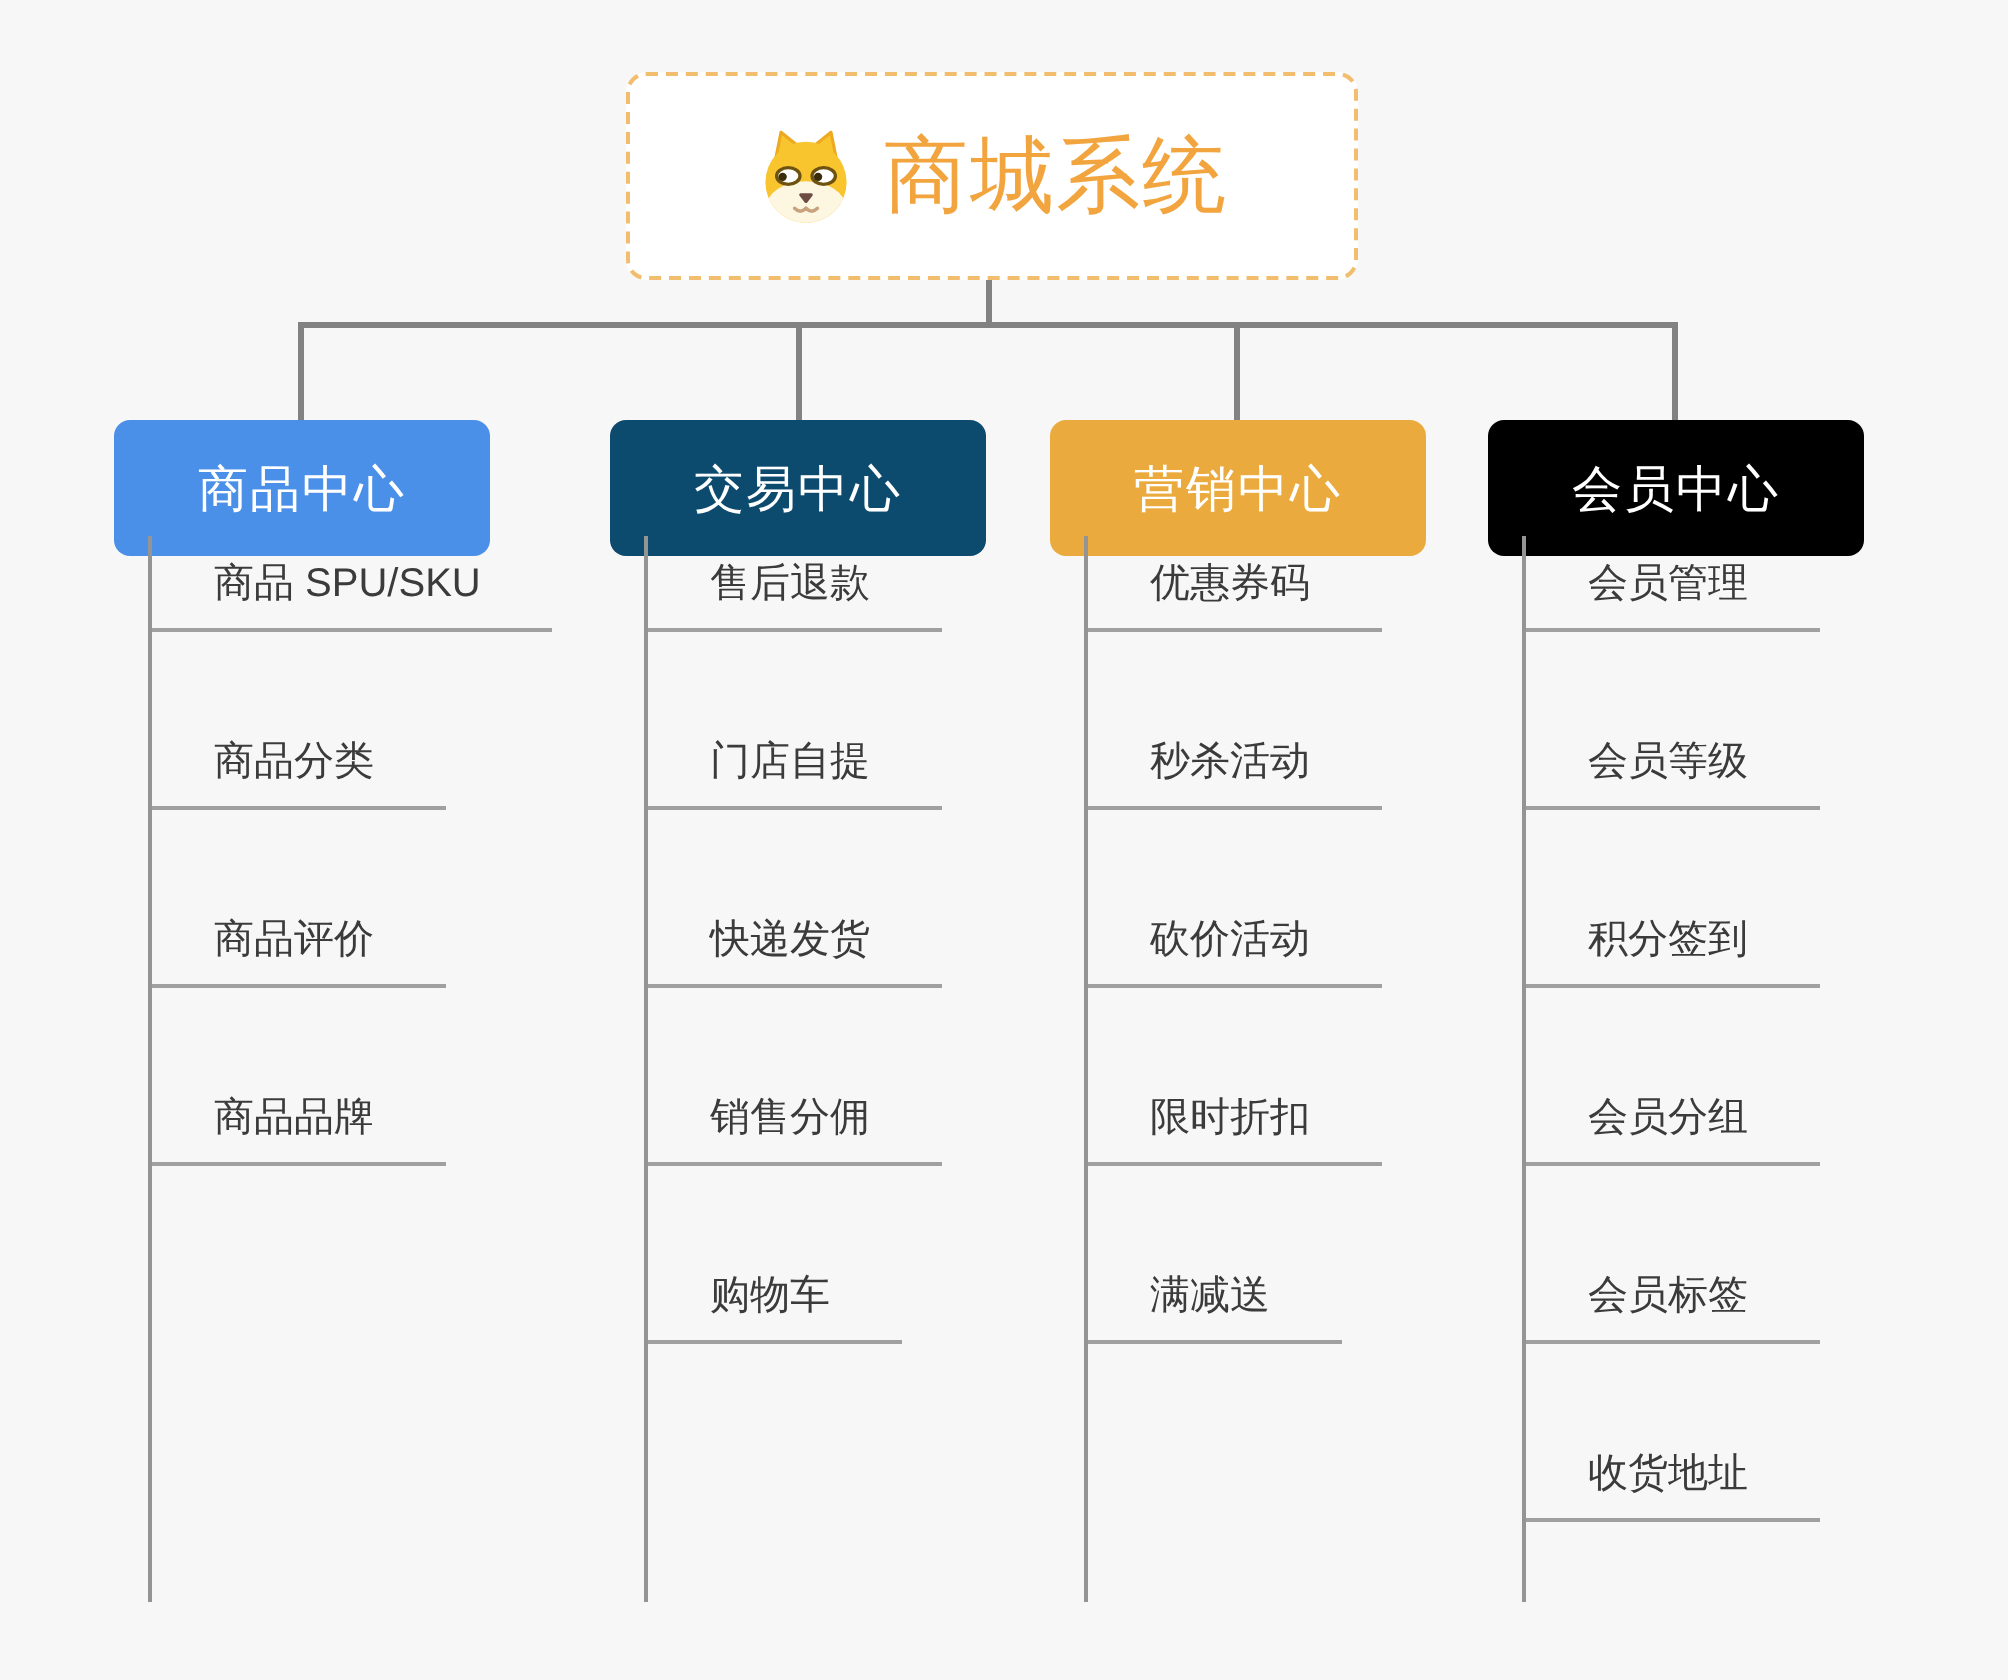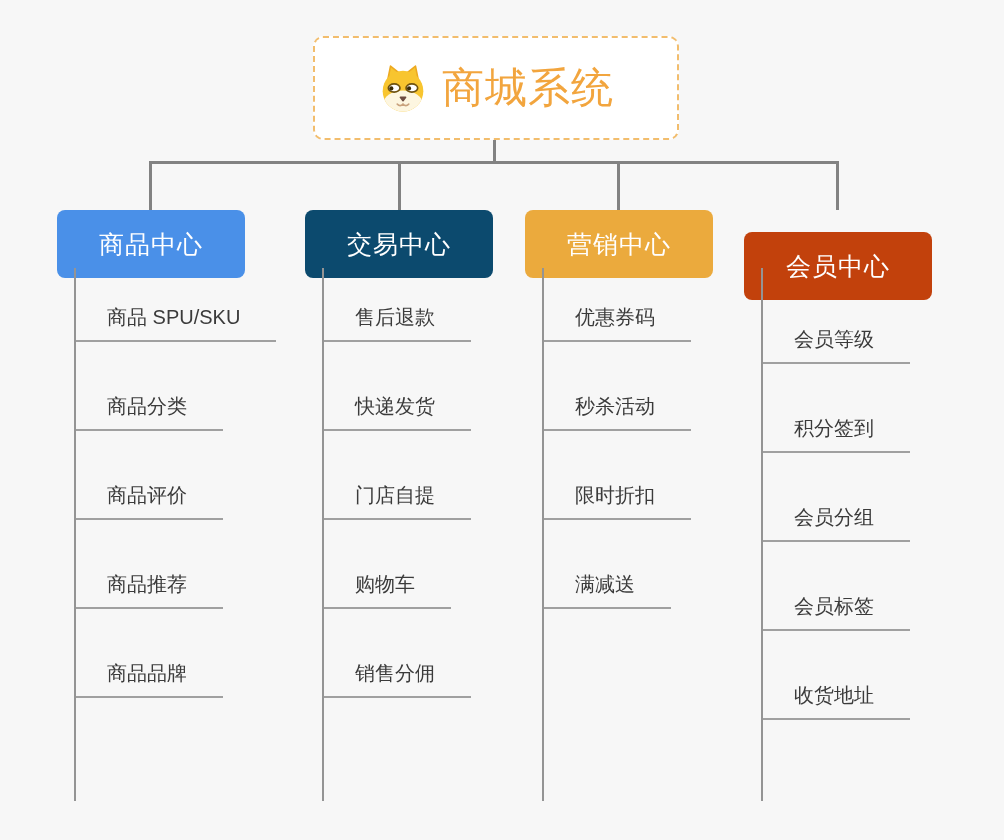--- a/index.html
+++ b/index.html
@@ -63,21 +63,21 @@
   .trunk {
     position: absolute;
     left: 17px; top: 58px;
     width: 2px; height: 533px;
     background: #949494;
   }
   .topic-item {
     height: 89px;
     margin-left: 17px;
     display: flex;
-    align-items: center;
+    align-items: flex-start;
   }
   .topic-item:first-of-type { height: 86px; }
   .topic-label {
     display: inline-block;
     white-space: nowrap;
     border-bottom: 2px solid #a0a0a0;
     padding: 0 36px 9px 33px;
     font-size: 20px;
     color: #3b3b3b;
   }
@@ -129,74 +129,77 @@
     <div class="topic-item">
         <span class="topic-label">商品 SPU/SKU</span>
       </div>
     <div class="topic-item">
         <span class="topic-label">商品分类</span>
       </div>
     <div class="topic-item">
         <span class="topic-label">商品评价</span>
       </div>
     <div class="topic-item">
-        <span class="topic-label">商品推荐</span>
-      </div>
-    <div class="topic-item">
         <span class="topic-label">商品品牌</span>
       </div>
   </div>
 
   <div class="branch-col col-2">
     <div class="branch-box" style="background-color: #0c4a6e;">
       <span>交易中心</span>
     </div>
     <div class="trunk"></div>
     <div class="topic-item">
         <span class="topic-label">售后退款</span>
       </div>
     <div class="topic-item">
+        <span class="topic-label">门店自提</span>
+      </div>
+    <div class="topic-item">
         <span class="topic-label">快递发货</span>
       </div>
     <div class="topic-item">
-        <span class="topic-label">门店自提</span>
+        <span class="topic-label">销售分佣</span>
       </div>
     <div class="topic-item">
         <span class="topic-label">购物车</span>
-      </div>
-    <div class="topic-item">
-        <span class="topic-label">销售分佣</span>
       </div>
   </div>
 
   <div class="branch-col col-3">
     <div class="branch-box" style="background-color: rgb(235, 170, 61);">
       <span>营销中心</span>
     </div>
     <div class="trunk"></div>
     <div class="topic-item">
         <span class="topic-label">优惠券码</span>
       </div>
     <div class="topic-item">
         <span class="topic-label">秒杀活动</span>
       </div>
     <div class="topic-item">
+        <span class="topic-label">砍价活动</span>
+      </div>
+    <div class="topic-item">
         <span class="topic-label">限时折扣</span>
       </div>
     <div class="topic-item">
         <span class="topic-label">满减送</span>
       </div>
   </div>
 
   <div class="branch-col col-4">
-    <div class="branch-box" style="background-color: #c2410c; margin-top: 22px;">
+    <div class="branch-box" style="background-color: #000000;">
       <span>会员中心</span>
     </div>
     <div class="trunk"></div>
     <div class="topic-item">
+        <span class="topic-label">会员管理</span>
+      </div>
+    <div class="topic-item">
         <span class="topic-label">会员等级</span>
       </div>
     <div class="topic-item">
         <span class="topic-label">积分签到</span>
       </div>
     <div class="topic-item">
         <span class="topic-label">会员分组</span>
       </div>
     <div class="topic-item">
         <span class="topic-label">会员标签</span>

